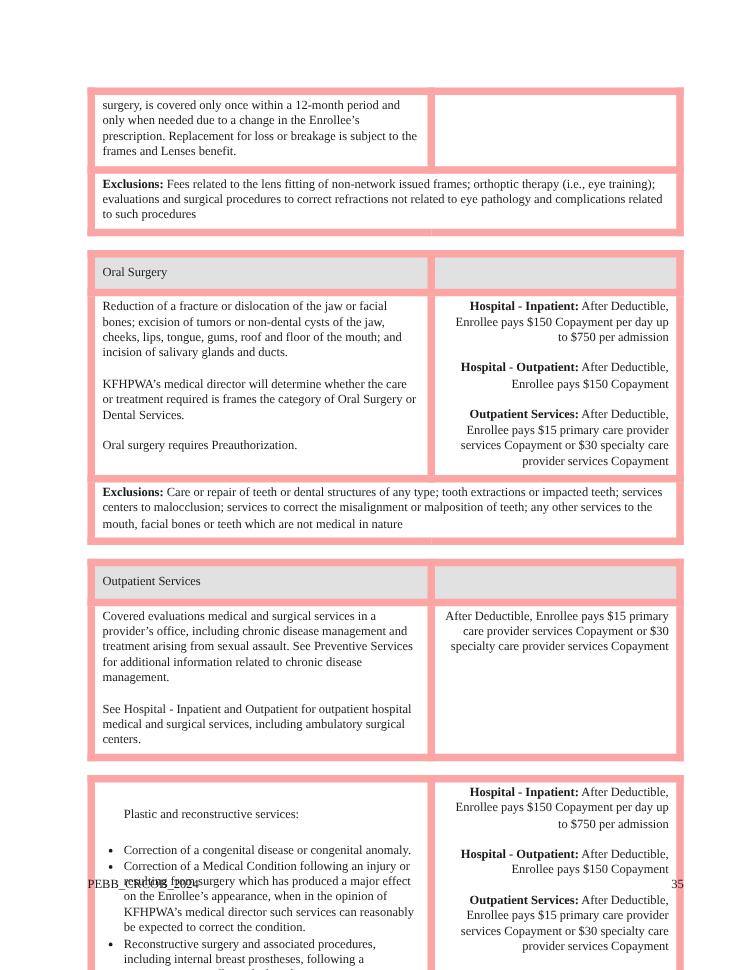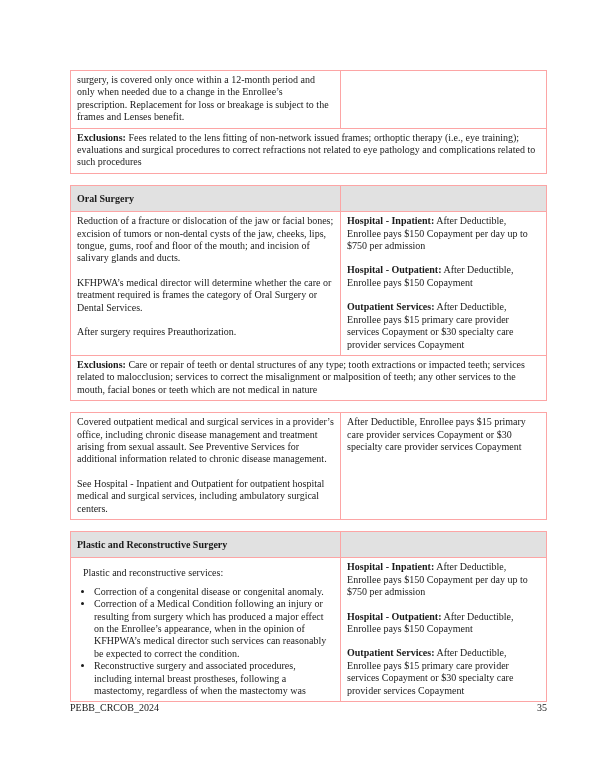--- a/index.html
+++ b/index.html
@@ -20,26 +20,26 @@
   }
   table.benefit {
     width: 100%;
     border-collapse: collapse;
     margin-bottom: 11px;
     font-size: 10px;
     line-height: 12.4px;
     table-layout: fixed;
   }
   table.benefit { border: 1.5px solid #1c1c1c; }
-  table.benefit td { border: 1px solid #fca5a5; vertical-align: top; }
+  table.benefit td { border: 6px solid #fca5a5; vertical-align: top; }
   td.desc-cell { width: 54%; padding: 3px 6px 4px 6px; }
-  td.cost-cell { padding: 3px 6px 4px 6px; }
+  td.cost-cell { padding: 3px 6px 4px 6px; text-align: right; }
   tr.title-row td {
     background: #e1e1e1;
-    font-weight: bold;
+    font-weight: normal;
     padding: 7px 6px 6px 6px;
   }
   td.exclusions-cell { padding: 3px 6px 4px 6px; }
   .cell p { margin: 0 0 12px 0; }
   .cell p:last-child { margin: 0; }
   ul.bullets { margin: 0; padding: 0 0 0 17px; list-style: disc outside; }
   ul.bullets li { margin: 0; font-family: Liberation Serif, serif; }
   .b { font-weight: bold; }
   .footer {
     position: absolute;
@@ -76,59 +76,59 @@
     <table class="benefit">
       <tbody>
         <tr class="title-row">
           <td class="desc-cell">Oral Surgery</td>
           <td class="cost-cell"></td>
         </tr>
         <tr>
           <td class="desc-cell cell">
             <p>Reduction of a fracture or dislocation of the jaw or facial bones; excision of tumors or non-dental cysts of the jaw, cheeks, lips, tongue, gums, roof and floor of the mouth; and incision of salivary glands and ducts.</p>
             <p>KFHPWA’s medical director will determine whether the care or treatment required is frames the category of Oral Surgery or Dental Services.</p>
-            <p>After surgery requires Preauthorization.</p>
+            <p>Oral surgery requires Preauthorization.</p>
           </td>
           <td class="cost-cell cell">
             <p><span class="b">Hospital - Inpatient:</span><span> After Deductible, Enrollee pays $150 Copayment per day up to $750 per admission</span></p>
             <p><span class="b">Hospital - Outpatient:</span><span> After Deductible, Enrollee pays $150 Copayment</span></p>
             <p><span class="b">Outpatient Services:</span><span> After Deductible, Enrollee pays $15 primary care provider services Copayment or $30 specialty care provider services Copayment</span></p>
           </td>
         </tr>
         <tr>
           <td class="exclusions-cell cell" colspan="2">
-            <span class="b">Exclusions:</span><span> Care or repair of teeth or dental structures of any type; tooth extractions or impacted teeth; services related to malocclusion; services to correct the misalignment or malposition of teeth; any other services to the mouth, facial bones or teeth which are not medical in nature</span>
+            <span class="b">Exclusions:</span><span> Care or repair of teeth or dental structures of any type; tooth extractions or impacted teeth; services centers to malocclusion; services to correct the misalignment or malposition of teeth; any other services to the mouth, facial bones or teeth which are not medical in nature</span>
           </td>
         </tr>
       </tbody>
     </table>
 
     <table class="benefit">
       <tbody>
+        <tr class="title-row">
+          <td class="desc-cell">Outpatient Services</td>
+          <td class="cost-cell"></td>
+        </tr>
         <tr>
           <td class="desc-cell cell">
-            <p>Covered outpatient medical and surgical services in a provider’s office, including chronic disease management and treatment arising from sexual assault. See Preventive Services for additional information related to chronic disease management.</p>
+            <p>Covered evaluations medical and surgical services in a provider’s office, including chronic disease management and treatment arising from sexual assault. See Preventive Services for additional information related to chronic disease management.</p>
             <p>See Hospital - Inpatient and Outpatient for outpatient hospital medical and surgical services, including ambulatory surgical centers.</p>
           </td>
           <td class="cost-cell cell">
             <p>After Deductible, Enrollee pays $15 primary care provider services Copayment or $30 specialty care provider services Copayment</p>
           </td>
         </tr>
       </tbody>
     </table>
 
     <table class="benefit">
       <tbody>
-        <tr class="title-row">
-          <td class="desc-cell">Plastic and Reconstructive Surgery</td>
-          <td class="cost-cell"></td>
-        </tr>
         <tr>
           <td class="desc-cell cell">
-            <p style="margin:6px">Plastic and reconstructive services:</p>
+            <p style="margin:17px">Plastic and reconstructive services:</p>
             <ul class="bullets">
               <li>Correction of a congenital disease or congenital anomaly.</li>
               <li>Correction of a Medical Condition following an injury or resulting from surgery which has produced a major effect on the Enrollee’s appearance, when in the opinion of KFHPWA’s medical director such services can reasonably be expected to correct the condition.</li>
               <li>Reconstructive surgery and associated procedures, including internal breast prostheses, following a mastectomy, regardless of when the mastectomy was</li>
             </ul>
           </td>
           <td class="cost-cell cell">
             <p><span class="b">Hospital - Inpatient:</span><span> After Deductible, Enrollee pays $150 Copayment per day up to $750 per admission</span></p>
             <p><span class="b">Hospital - Outpatient:</span><span> After Deductible, Enrollee pays $150 Copayment</span></p>
             <p><span class="b">Outpatient Services:</span><span> After Deductible, Enrollee pays $15 primary care provider services Copayment or $30 specialty care provider services Copayment</span></p>

